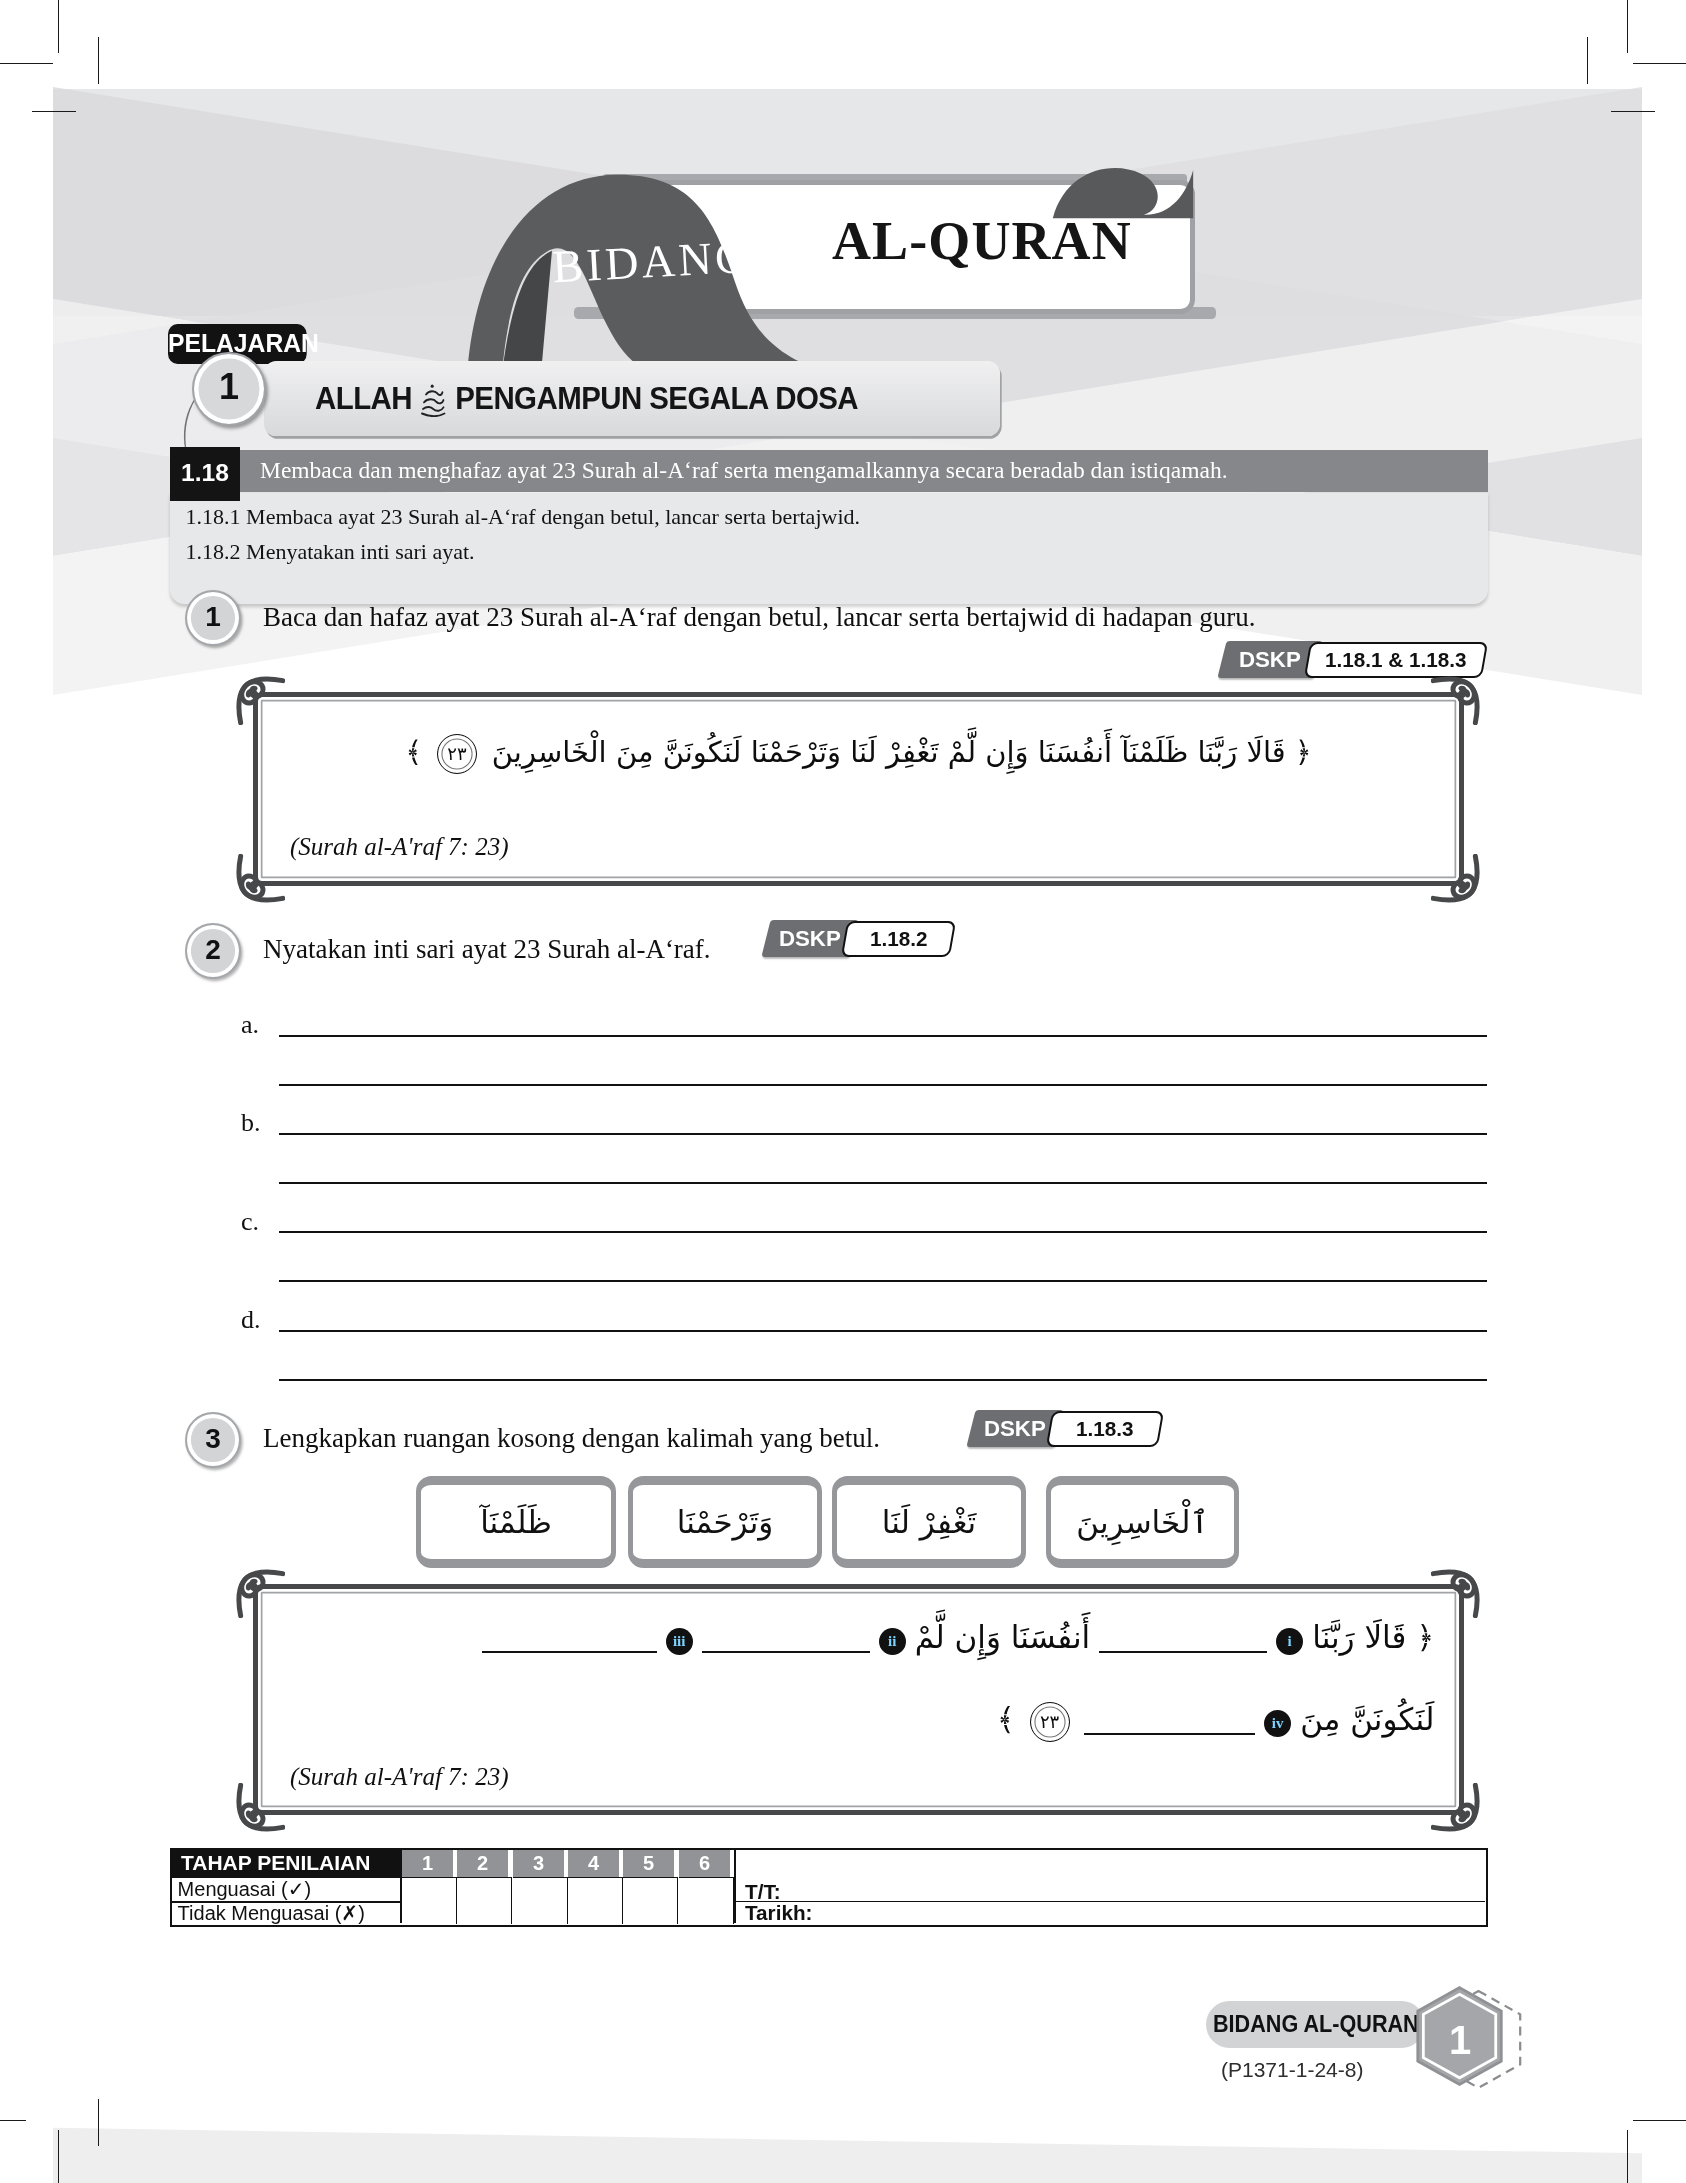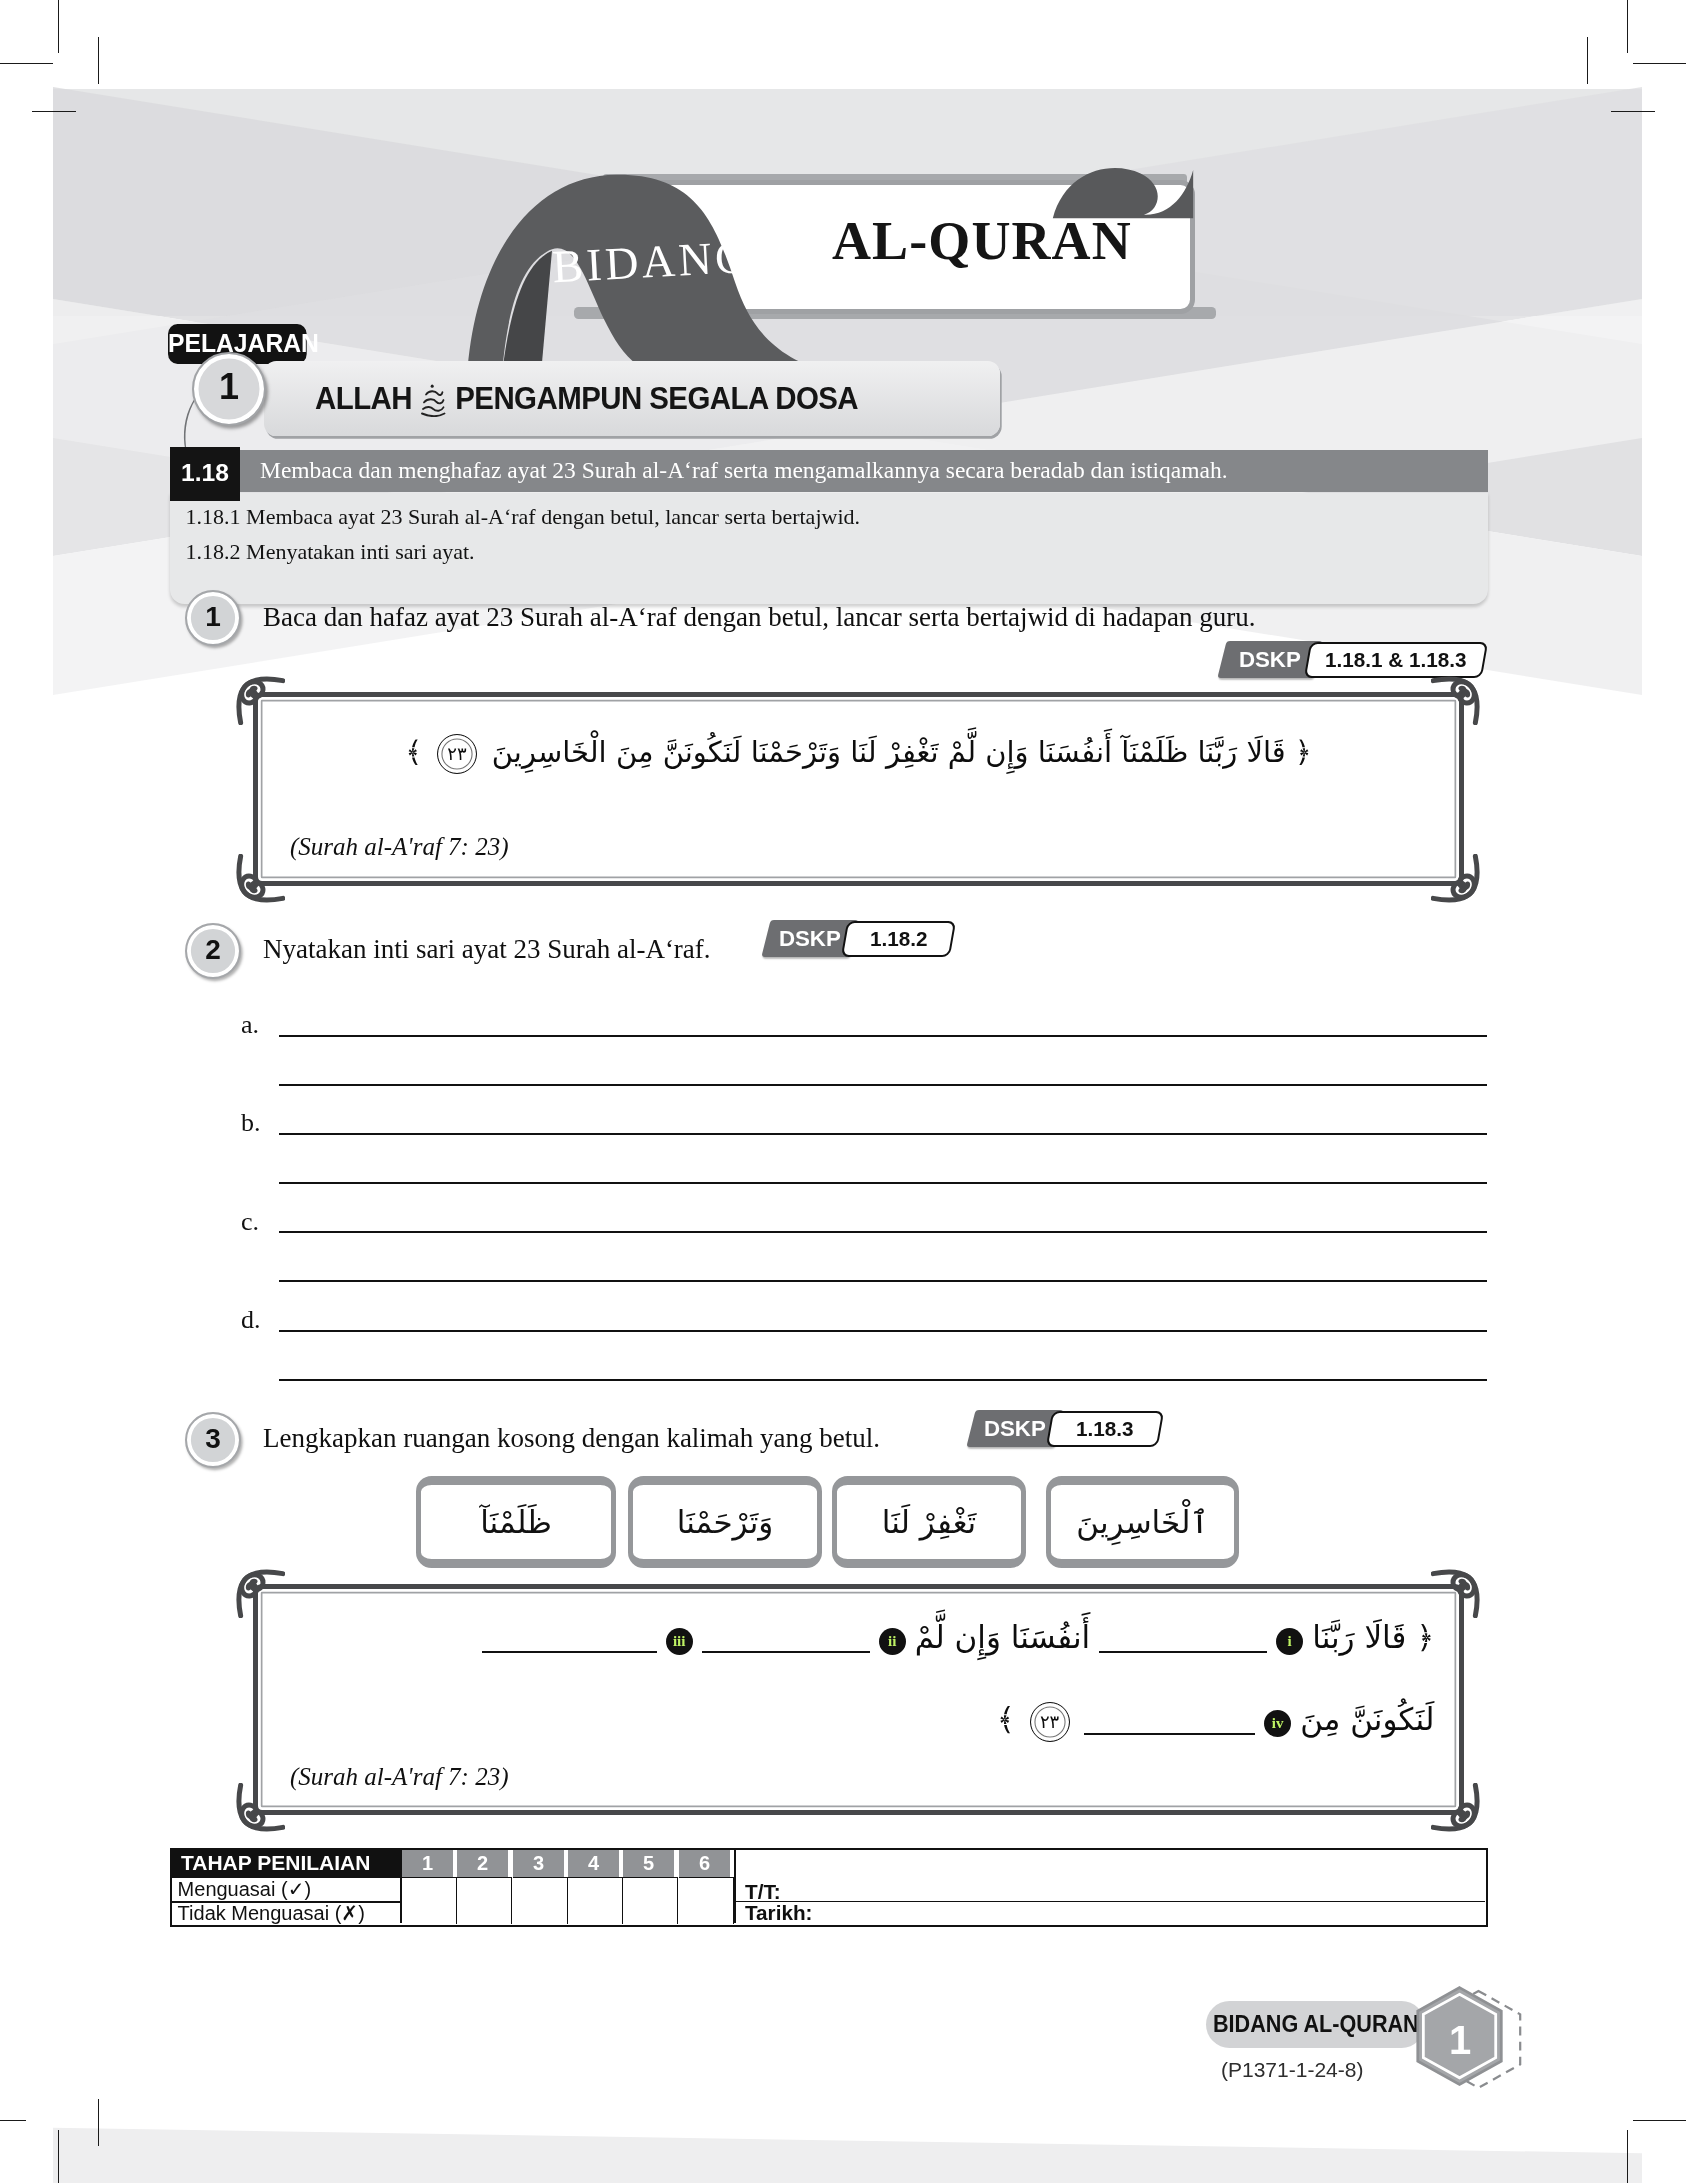--- a/index.html
+++ b/index.html
@@ -102,21 +102,21 @@
   .wordbox { position:absolute; top:1476px; height:92px; background:#fff; border:5px solid #95979a;
              border-top-width:9.5px; border-bottom-width:9.5px; border-radius:15.6px;
              display:flex; align-items:center; justify-content:center; direction:rtl;
              font-family:"DejaVu Sans",sans-serif; font-size:31px; }
 
   
   .cloze-row { position:absolute; right:24.6px; left:24.6px; direction:rtl; display:flex;
                align-items:flex-end; gap:9px; font-family:"DejaVu Sans",sans-serif;
                font-size:31px; color:#0d0d0d; }
   .cloze-row .artxt { line-height:1.25; white-space:nowrap; }
-  .marker { width:27px; height:27px; border-radius:50%; background:#111; color:#bef264;
+  .marker { width:27px; height:27px; border-radius:50%; background:#111; color:#7dd3fc;
             font-family:"Liberation Serif",serif; font-weight:bold; font-size:15px;
             display:flex; align-items:center; justify-content:center; flex:0 0 auto;
             margin-bottom:2.2px; }
   .blank { border-bottom:2.2px solid #111; height:5.6px; margin-bottom:3.4px; flex:0 0 auto; }
 
   
   .tbl { position:absolute; left:170px; top:1848px; width:1318px; height:79px;
          border:2.8px solid #111; background:#fff;padding-left:12px; }
   .tbl .cell { position:absolute; font-family:"Liberation Sans",sans-serif; }
   .t-head { left:0; top:0; width:230px; height:27px; background:#111; color:#fff; font-weight:bold;

